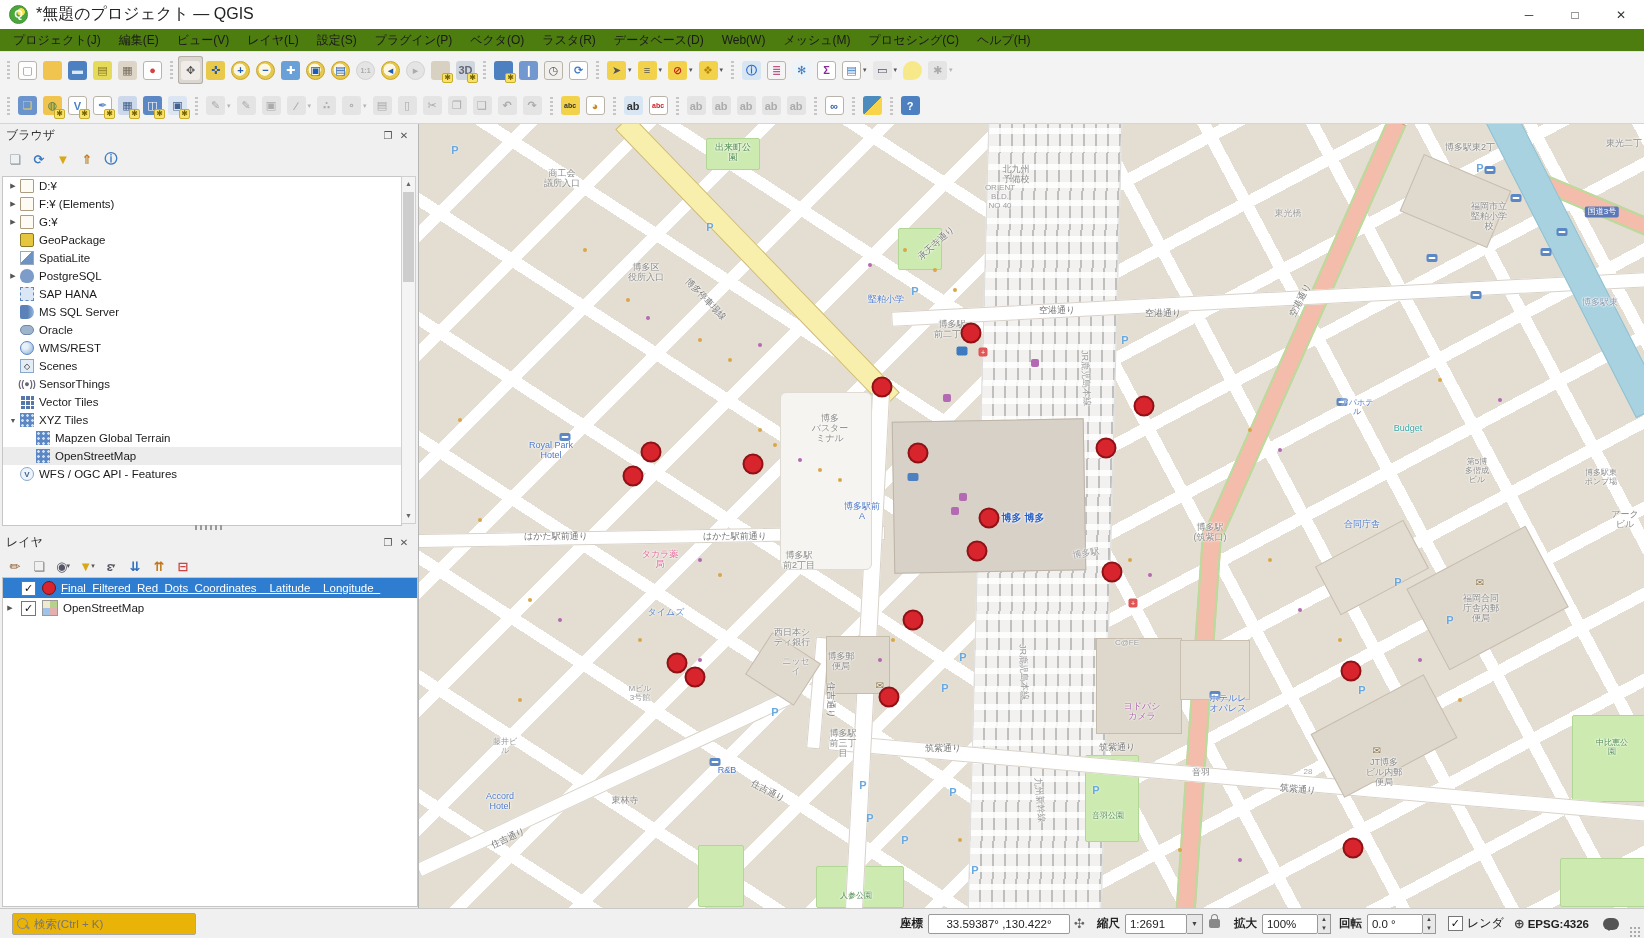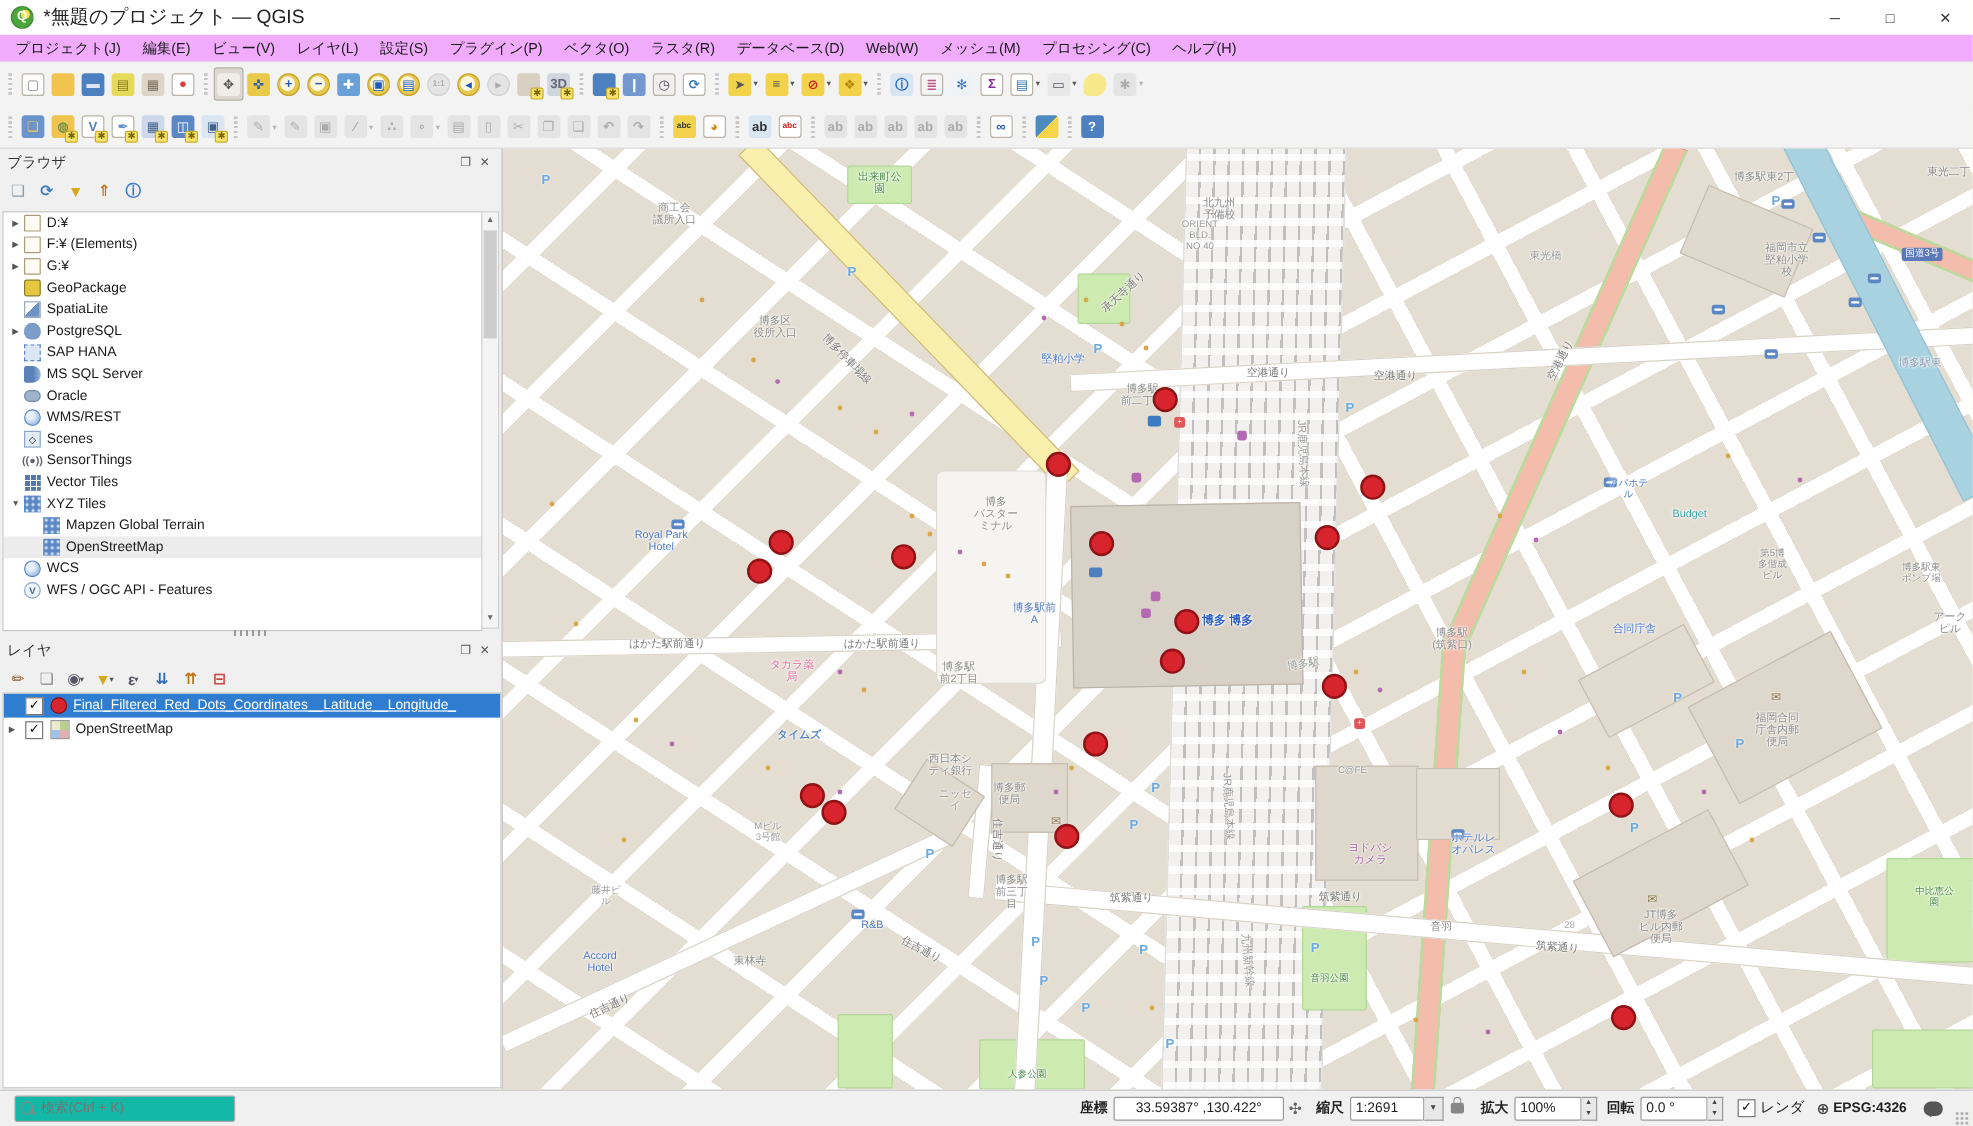--- a/index.html
+++ b/index.html
@@ -6,21 +6,21 @@
   body{width:1644px;height:938px;overflow:hidden;position:relative;background:#f0f0f0;
        font-family:"Liberation Sans","DejaVu Sans",sans-serif;font-size:12px;color:#222;}
   
   .titlebar{position:absolute;left:0;top:0;width:100%;height:29px;background:#ffffff;display:flex;align-items:center;}
   .qlogo{width:17px;height:17px;margin:0 8px 0 9px;border-radius:50%;
          background:radial-gradient(circle at 65% 35%,#fbe14b 0 22%,#4ba63c 26%);border:1px solid #3d8a31;
          color:#fff;font-weight:bold;font-size:11px;text-align:center;line-height:16px;}
   .wtitle{font-size:16px;color:#222;}
   .wbtns{position:absolute;right:0;top:0;height:29px;display:flex;}
   .wbtn{width:46px;height:29px;display:flex;align-items:center;justify-content:center;font-size:12px;color:#333;}
-  .menubar{position:absolute;left:0;top:29px;width:100%;height:23px;background:#f0abfc;border-bottom:1px solid #e2e2e2;display:flex;align-items:center;padding-left:4px;box-sizing:border-box;}
+  .menubar{position:absolute;left:0;top:29px;width:100%;height:23px;background:#4d7c0f;border-bottom:1px solid #e2e2e2;display:flex;align-items:center;padding-left:4px;box-sizing:border-box;}
   .mitem{padding:3px 9px;font-size:12px;color:#1a1a1a;}
   
   .tbar{position:absolute;left:0;width:100%;height:36px;background:#f3f3f3;display:flex;align-items:center;padding-left:2px;box-sizing:border-box;}
   #tbar1{top:52px;} #tbar2{top:88px;border-bottom:1px solid #d5d5d5;}
   .tsep{width:7px;height:20px;margin:0 3px;background:repeating-linear-gradient(0deg,#c6c6c6 0 2px,transparent 2px 4px);background-size:3px 18px;background-repeat:no-repeat;background-position:center;}
   .tb{display:inline-flex;align-items:center;justify-content:center;height:28px;padding:0 3px;border-radius:3px;position:relative;}
   .tb.active{background:#dcd8d1;box-shadow:inset 0 0 0 1px #b3afa7;}
   .tbi{width:19px;height:19px;border-radius:3px;display:flex;align-items:center;justify-content:center;
        font-size:11px;font-weight:bold;box-sizing:border-box;}
   .tb.mag .tbi{background:radial-gradient(circle at 45% 45%,#fdf6e0 0 44%,#e5c84e 48%);border:1px solid #c9a227;border-radius:50%;}
@@ -96,21 +96,21 @@
   .menv{position:absolute;transform:translate(-50%,-50%);color:#8a7448;font-size:10px;text-shadow:0 0 2px #fff;}
   .poid{position:absolute;width:4px;height:4px;border-radius:50%;transform:translate(-50%,-50%);}
   .mbed{position:absolute;width:11px;height:8px;background:#5b87c5;border-radius:2px;transform:translate(-50%,-50%);}
   .mbed::after{content:"";position:absolute;left:2px;top:3px;right:2px;height:2px;background:#fff;border-radius:1px;}
   .micon{position:absolute;transform:translate(-50%,-50%);display:flex;align-items:center;justify-content:center;}
   .rdot{position:absolute;width:21px;height:21px;border-radius:50%;background:#d8242c;border:2px solid #8f1216;
         box-sizing:border-box;transform:translate(-50%,-50%);}
   
   #sbar{position:absolute;left:0;bottom:0;width:100%;height:30px;background:#f0f0f0;border-top:1px solid #c8c8c8;
         display:flex;align-items:center;font-size:12px;color:#222;box-sizing:border-box;}
-  .srch{display:flex;align-items:center;width:178px;height:20px;margin-left:12px;background:#14b8a6;border:1px solid #a8a8a8;border-radius:2px;padding-left:4px;}
+  .srch{display:flex;align-items:center;width:178px;height:20px;margin-left:12px;background:#eab308;border:1px solid #a8a8a8;border-radius:2px;padding-left:4px;}
   .srch .mag{width:9px;height:9px;border:1.5px solid #888;border-radius:50%;position:relative;flex:none;}
   .srch .mag::after{content:"";position:absolute;left:7px;top:7px;width:5px;height:1.5px;background:#888;transform:rotate(45deg);}
   .srch input{border:none;outline:none;flex:1;font-size:11.5px;background:transparent;margin-left:4px;font-family:inherit;}
   .sgrow{flex:1;}
   .slab{margin:0 5px 0 8px;font-weight:bold;font-size:11.5px;}
   .sbox{height:20px;background:#fff;border:1px solid #999;border-radius:2px;display:flex;align-items:center;justify-content:center;font-size:11.5px;padding:0 4px;box-sizing:border-box;}
   .sdd{width:16px;height:20px;background:#e8e8e8;border:1px solid #999;border-left:none;display:flex;align-items:center;justify-content:center;font-size:7px;color:#444;box-sizing:border-box;}
   .spin{width:13px;height:20px;display:flex;flex-direction:column;border:1px solid #999;border-left:none;box-sizing:border-box;background:#e8e8e8;}
   .spin span{flex:1;font-size:6px;line-height:9px;text-align:center;color:#444;}
   .lock{width:11px;height:9px;background:#888;border-radius:2px;position:relative;margin:0 6px;}
@@ -470,25 +470,20 @@
       </div>
       <div class="trow" style="padding-left: 20px;">
         <span class="arr"></span>
         <span class="ci ci-xyz-child"></span>
         <span>Mapzen Global Terrain</span>
       </div>
       <div class="trow hl" style="padding-left: 20px;">
         <span class="arr"></span>
         <span class="ci ci-xyz-child"></span>
         <span>OpenStreetMap</span>
-      </div>
-      <div class="trow" style="padding-left: 4px;">
-        <span class="arr"></span>
-        <span class="ci ci-wcs"></span>
-        <span>WCS</span>
       </div>
       <div class="trow" style="padding-left: 4px;">
         <span class="arr"></span>
         <span class="ci ci-wfs">V</span>
         <span>WFS / OGC API - Features</span>
       </div>
     </div>
   <div class="vsb">
     <div class="a">▲</div>
     <div class="thumb"></div>
@@ -697,21 +692,21 @@
     <div class="mlab" style="left: 137px; top: 412px; color: rgb(119, 119, 119); transform: translate(-50%, -50%);">はかた駅前通り</div>
     <div class="mlab" style="left: 316px; top: 412px; color: rgb(119, 119, 119); transform: translate(-50%, -50%);">はかた駅前通り</div>
     <div class="mlab" style="left: 380px; top: 436px; color: rgb(138, 138, 138); transform: translate(-50%, -50%);">博多駅
 前2丁目</div>
     <div class="mlab" style="left: 443px; top: 387px; color: rgb(77, 121, 201); transform: translate(-50%, -50%);">博多駅前
 A</div>
     <div class="mlab" style="left: 604px; top: 394px; color: rgb(42, 95, 196); font-size: 10px; font-weight: 600; transform: translate(-50%, -50%);">博多 博多</div>
     <div class="mlab" style="left: 667px; top: 429px; color: rgb(153, 153, 153); transform: translate(-50%, -50%) rotate(-10deg);">博多駅</div>
     <div class="mlab" style="left: 791px; top: 408px; color: rgb(138, 138, 138); transform: translate(-50%, -50%);">博多駅
 (筑紫口)</div>
-    <div class="mlab" style="left: 247px; top: 488px; color: rgb(91, 135, 197); transform: translate(-50%, -50%); font-weight: bold;">タイムズ</div>
+    <div class="mlab" style="left: 247px; top: 488px; color: rgb(91, 135, 197); transform: translate(-50%, -50%);">タイムズ</div>
     <div class="mlab" style="left: 373px; top: 513px; color: rgb(138, 138, 138); transform: translate(-50%, -50%);">西日本シ
 ティ銀行</div>
     <div class="mlab" style="left: 377px; top: 542px; color: rgb(154, 154, 154); transform: translate(-50%, -50%);">ニッセ
 イ</div>
     <div class="mlab" style="left: 422px; top: 537px; color: rgb(138, 138, 138); transform: translate(-50%, -50%);">博多郵
 便局</div>
     <div class="mlab" style="left: 412px; top: 576px; color: rgb(119, 119, 119); transform: translate(-50%, -50%) rotate(90deg);">住吉通り</div>
     <div class="mlab" style="left: 349px; top: 667px; color: rgb(119, 119, 119); transform: translate(-50%, -50%) rotate(28deg);">住吉通り</div>
     <div class="mlab" style="left: 89px; top: 714px; color: rgb(119, 119, 119); transform: translate(-50%, -50%) rotate(-25deg);">住吉通り</div>
     <div class="mlab" style="left: 308px; top: 646px; color: rgb(77, 121, 201); transform: translate(-50%, -50%);">R&amp;B</div>

